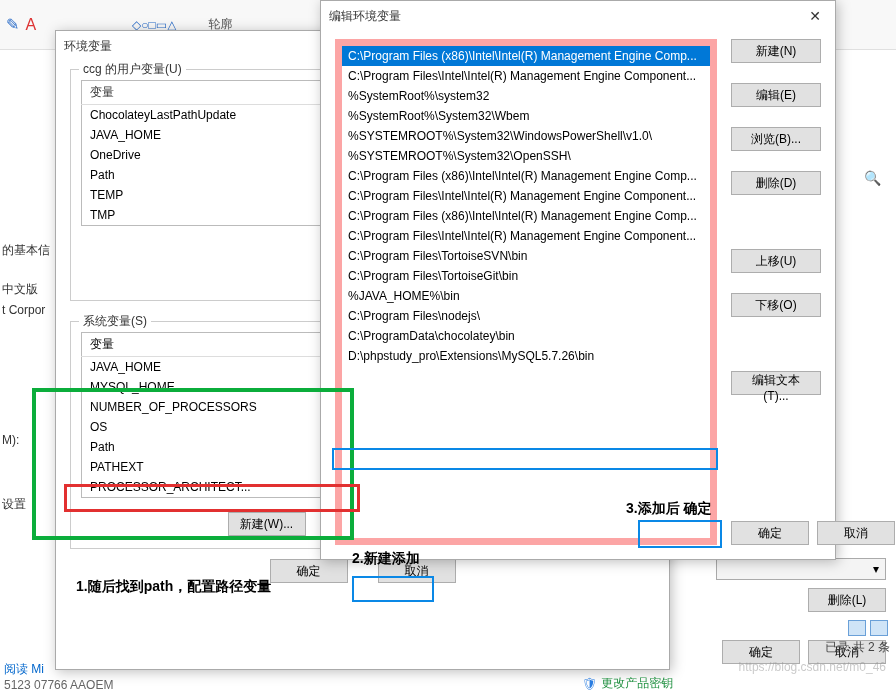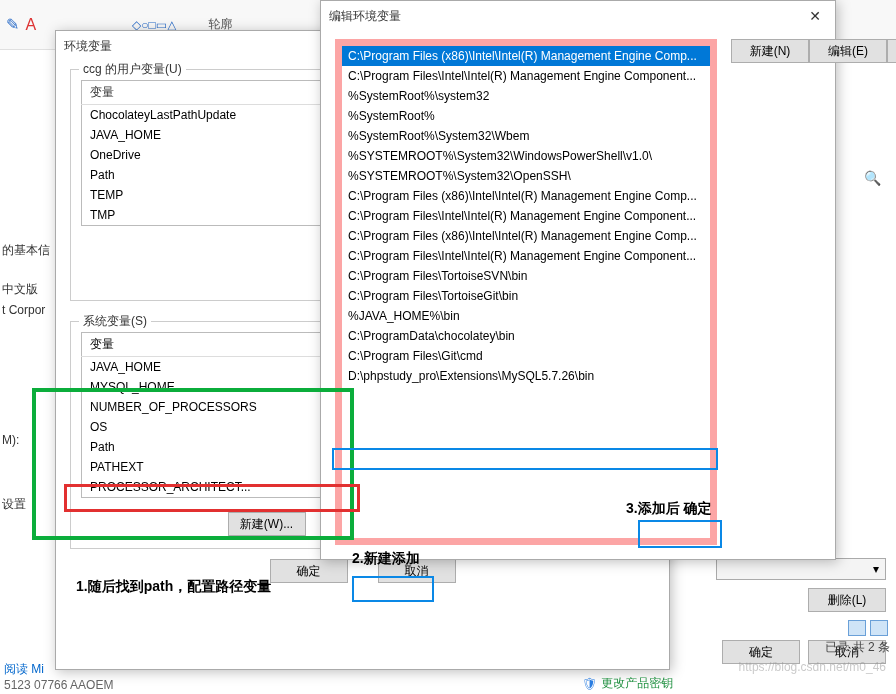--- a/index.html
+++ b/index.html
@@ -158,22 +158,22 @@
       height: 20px;
       line-height: 16px;
     }
     .path-item.selected {
       background: #0078d7;
       color: #fff;
     }
     .path-side {
       width: 90px;
       display: flex;
-      flex-direction: row;
-      gap: 0;
+      flex-direction: column;
+      gap: 20px;
     }
     .path-side .spacer { flex: 1; }
     .path-side .btn { width: 90px; }
     
     .anno-box {
       position: absolute;
       pointer-events: none;
       z-index: 50;
     }
     .anno-green { border: 4px solid #0bad3b; }
@@ -343,33 +343,32 @@
 <div class="dialog path-dialog">
   <div class="dialog-title">
     <span>编辑环境变量</span>
     <span class="close-x">✕</span>
   </div>
   <div class="path-body">
     <div class="path-list" id="path-list">
         <div class="path-item selected">C:\Program Files (x86)\Intel\Intel(R) Management Engine Comp...</div>
         <div class="path-item">C:\Program Files\Intel\Intel(R) Management Engine Component...</div>
         <div class="path-item">%SystemRoot%\system32</div>
-        <div class="path-item">%SystemRoot%</div>
         <div class="path-item">%SystemRoot%\System32\Wbem</div>
         <div class="path-item">%SYSTEMROOT%\System32\WindowsPowerShell\v1.0\</div>
         <div class="path-item">%SYSTEMROOT%\System32\OpenSSH\</div>
         <div class="path-item">C:\Program Files (x86)\Intel\Intel(R) Management Engine Comp...</div>
         <div class="path-item">C:\Program Files\Intel\Intel(R) Management Engine Component...</div>
         <div class="path-item">C:\Program Files (x86)\Intel\Intel(R) Management Engine Comp...</div>
         <div class="path-item">C:\Program Files\Intel\Intel(R) Management Engine Component...</div>
         <div class="path-item">C:\Program Files\TortoiseSVN\bin</div>
         <div class="path-item">C:\Program Files\TortoiseGit\bin</div>
         <div class="path-item">%JAVA_HOME%\bin</div>
+        <div class="path-item">C:\Program Files\nodejs\</div>
         <div class="path-item">C:\ProgramData\chocolatey\bin</div>
-        <div class="path-item">C:\Program Files\Git\cmd</div>
         <div class="path-item">D:\phpstudy_pro\Extensions\MySQL5.7.26\bin</div>
       </div>
     <div class="path-side">
       <button class="btn">新建(N)</button>
       <button class="btn">编辑(E)</button>
       <button class="btn">浏览(B)...</button>
       <button class="btn">删除(D)</button>
       <div style="height:14px;"></div>
       <button class="btn">上移(U)</button>
       <button class="btn">下移(O)</button>

